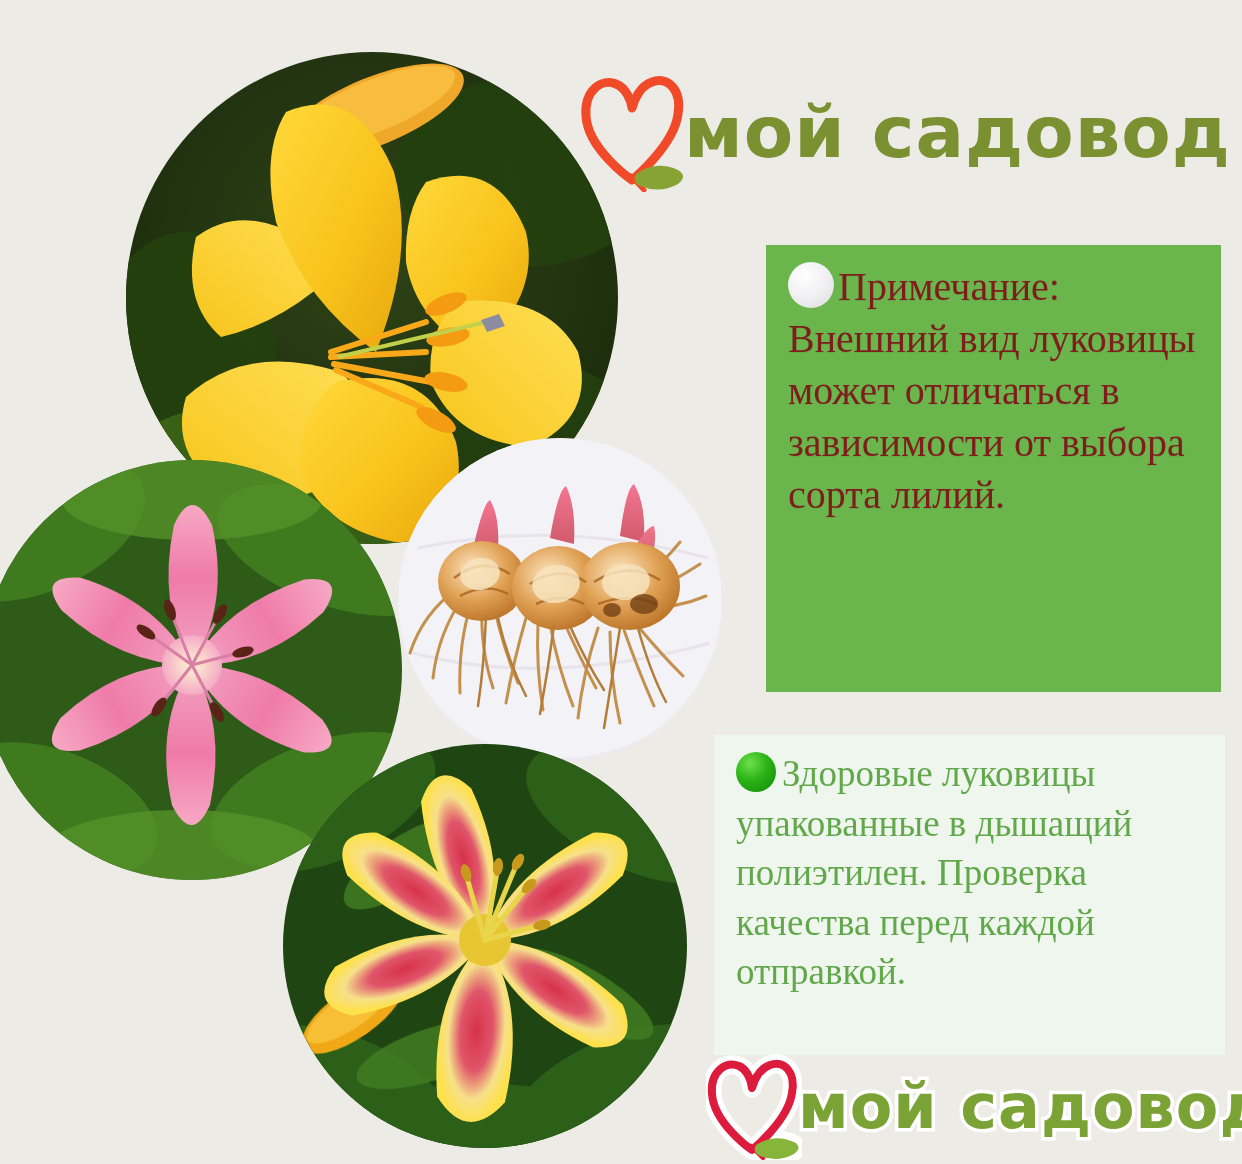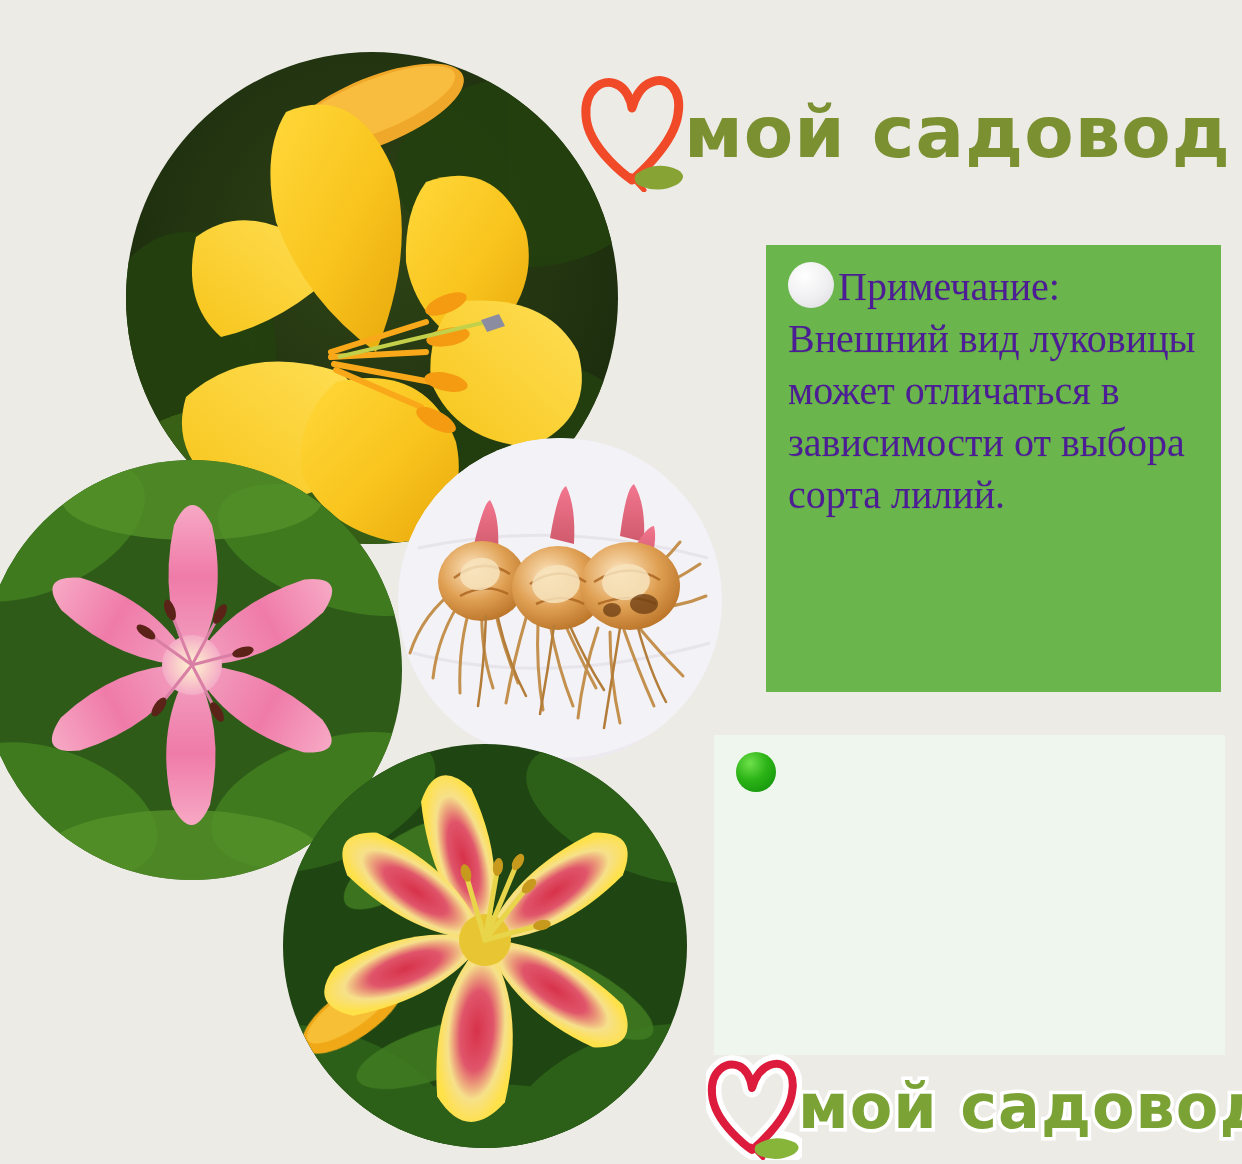--- a/index.html
+++ b/index.html
@@ -49,21 +49,21 @@
      paint-order: stroke fill;
   }
 
   
   #note-box {
     position:absolute; left:766px; top:245px; width:455px; height:447px;
     background:#6ab54c;
     padding:16px 16px 10px 22px;
   }
   #note-box .body {
-    color:#4c1d95; font-size:40px; line-height:1.30;
+    color:#7f1d1d; font-size:40px; line-height:1.30;
     font-family:"Liberation Serif", serif;
     text-shadow: 0 1px 0 rgba(0,0,0,0.06);
   }
   .bullet-white {
     display:inline-block; width:46px; height:46px; border-radius:50%;
     background: radial-gradient(circle at 36% 30%, #ffffff 0%, #efeff1 55%, #d9d9de 100%);
     vertical-align:-8px; margin-right:4px;
   }
 
   
@@ -350,21 +350,21 @@
       </svg>
     </div>
     <div class="wordmark">мой садовод</div>
   </div>
 
   <div id="note-box">
     <div class="body"><span class="bullet-white"></span><span>Примечание: Внешний вид луковицы может отличаться в зависимости от выбора сорта лилий.</span></div>
   </div>
 
   <div id="quality-box">
-    <div class="body"><span class="bullet-green"></span></div>
+    <div class="body"><span class="bullet-green"></span><span>Здоровые луковицы упакованные в дышащий полиэтилен. Проверка качества перед каждой отправкой.</span></div>
   </div>
 
   <div id="logo-bottom">
     <div class="mark">
       <svg viewBox="0 0 96 110">
         <path d="M46 100 C 46 100 8 74 6 44 C 4 21 20 11 33 16 C 42 20 45 31 46 38
                  C 48 31 53 19 64 15 C 78 10 90 22 86 43 C 82 71 46 100 46 100 Z" fill="none" stroke="#ffffff" stroke-width="19" stroke-linecap="round" stroke-linejoin="round"></path>
         <path d="M50 95 Q 68 83 88 92 Q 97 97 88 104 Q 72 113 54 106 Q 46 102 50 95 Z" fill="none" stroke="#ffffff" stroke-width="15" stroke-linejoin="round"></path>
         <path d="M46 100 C 46 100 8 74 6 44 C 4 21 20 11 33 16 C 42 20 45 31 46 38
                  C 48 31 53 19 64 15 C 78 10 90 22 86 43 C 82 71 46 100 46 100 Z" fill="none" stroke="#dd1b3c" stroke-width="8" stroke-linecap="round" stroke-linejoin="round"></path>

